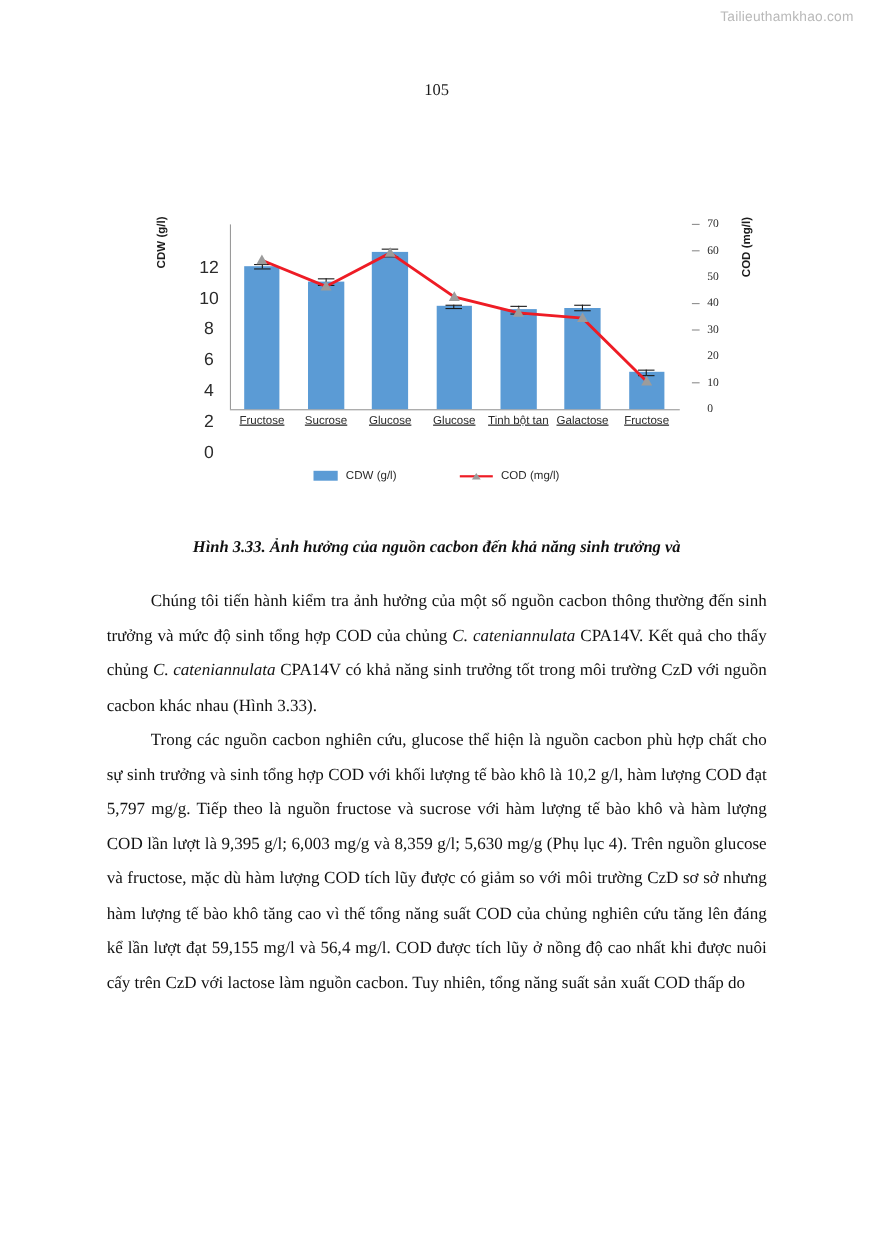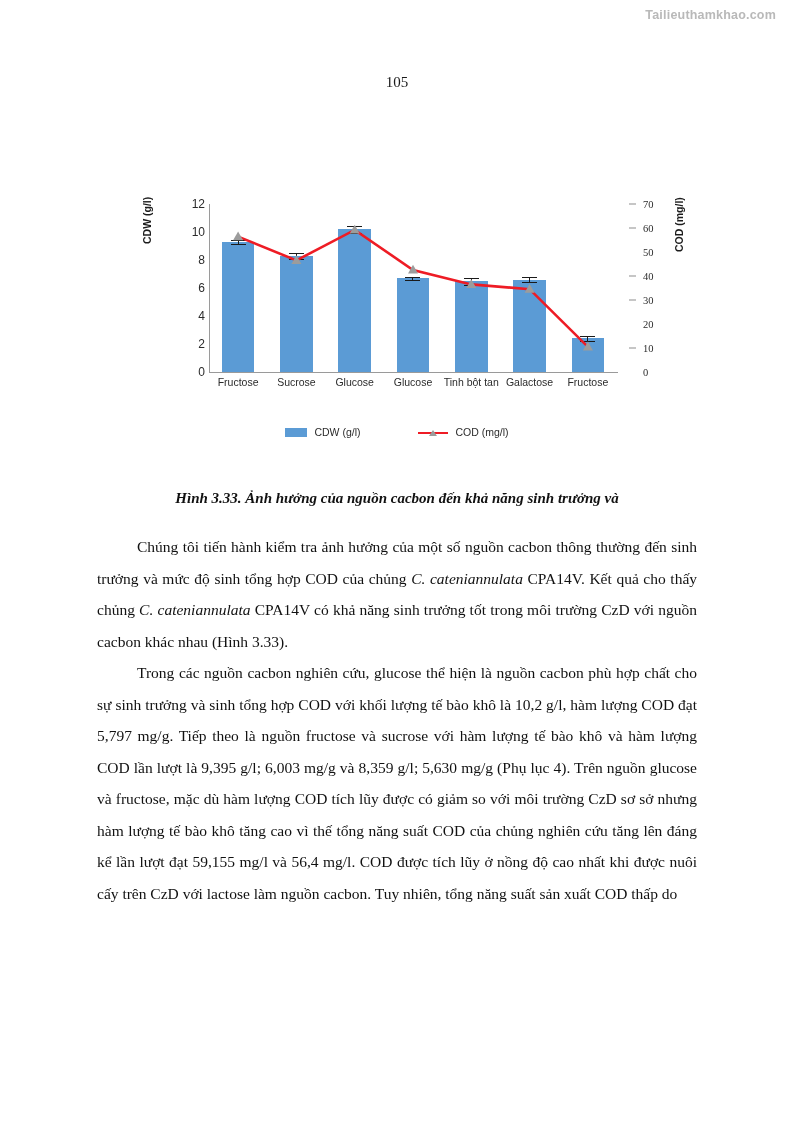--- a/index.html
+++ b/index.html
@@ -20,21 +20,20 @@
   
   .watermark {
     position: absolute;
     top: 8px;
     right: 18px;
     font-family: "Liberation Sans", sans-serif;
     font-size: 12.5px;
     color: #b9b9b9;
     letter-spacing: 0.2px;
     white-space: nowrap;
-    font-weight: bold;
   }
 
   
   .page-number {
     position: absolute;
     top: 74px;
     left: 0;
     width: 794px;
     text-align: center;
     font-size: 15px;
@@ -120,24 +119,25 @@
     left: 0; top: 0;
     width: 408px; height: 168px;
     overflow: visible;
   }
 
   
   .ytick {
     position: absolute;
     right: 0;
     width: 30px;
-    text-align: right;
-    font-size: 12px;
+    text-align: center;
+    font-size: 16px;
     color: #2b2b2b;
     transform: translateY(-50%);
+    margin-top: 40px;
   }
   .y-left-axis {
     position: absolute;
     left: 74px;
     top: 18px;
     width: 34px;
     height: 168px;
   }
   .y-right-axis {
     position: absolute;
@@ -186,20 +186,21 @@
     transform-origin: left top;
     white-space: nowrap;
   }
 
   .xlabels {
     position: absolute;
     left: 112px;
     top: 190px;
     width: 408px;
     display: flex;
+    text-decoration: underline;
   }
   .xlabel {
     flex: 1 1 0;
     text-align: center;
     font-size: 10.5px;
     color: #2b2b2b;
     line-height: 13px;
   }
 
   

